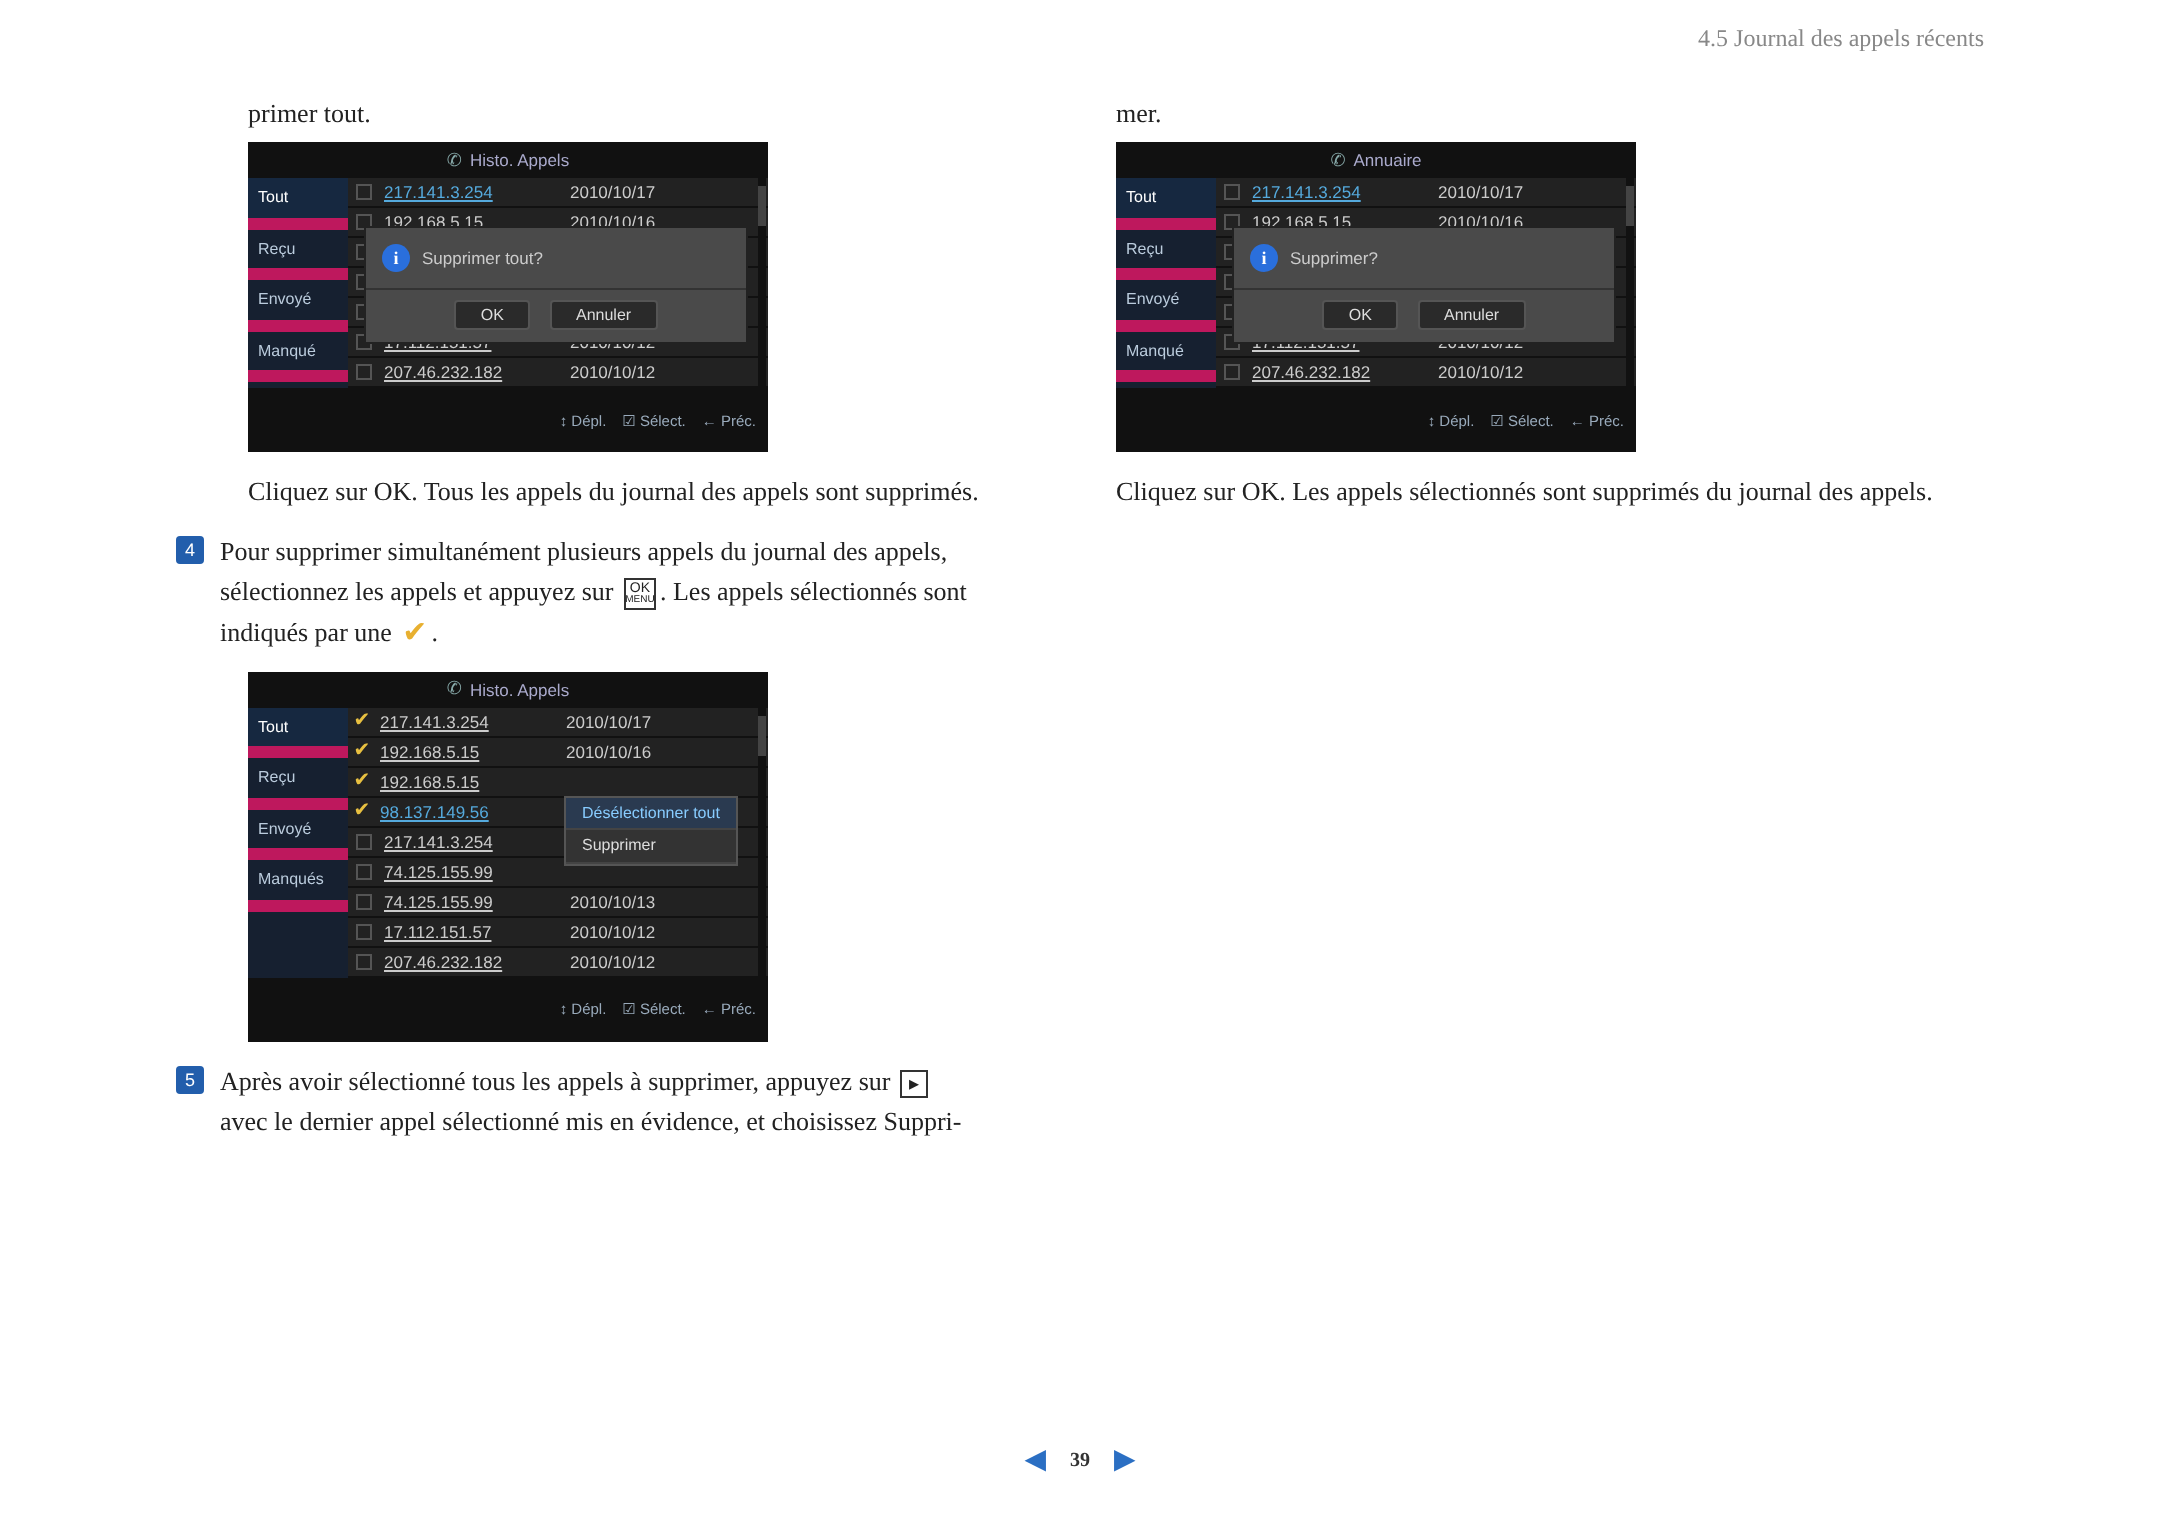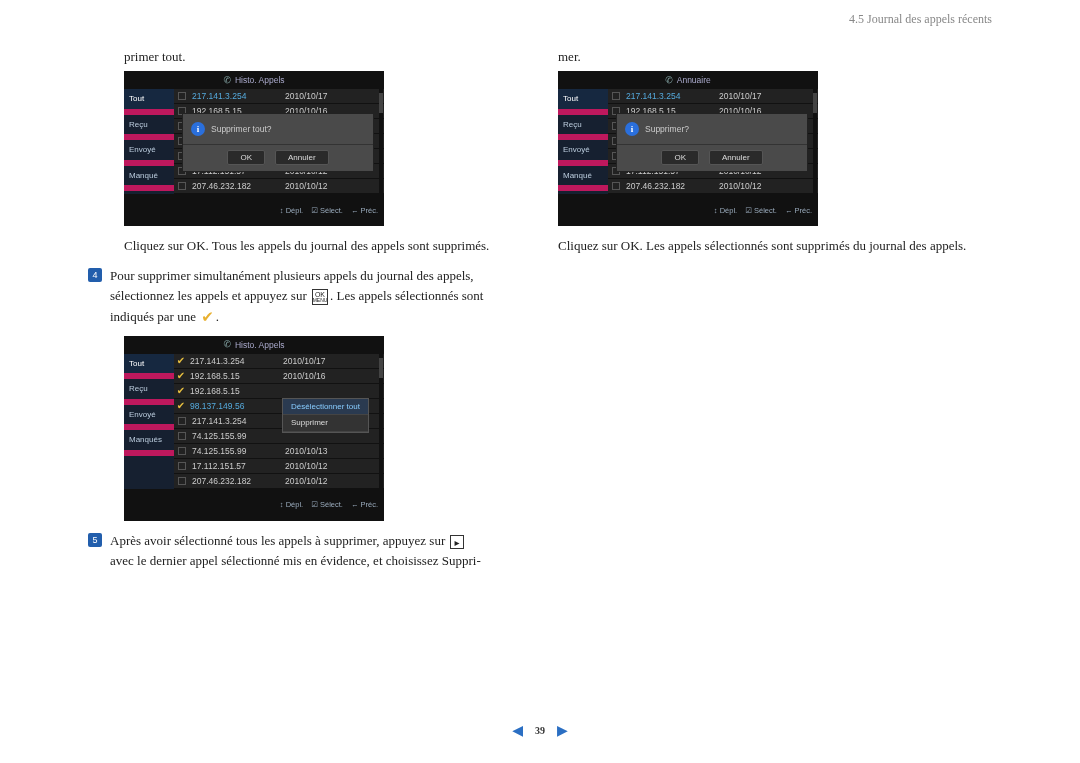--- a/index.html
+++ b/index.html
@@ -27,21 +27,21 @@
   .dev-top .title { color:#aac; font-size:8.5px; }
   .dev-top .icon-phone { color:#8aa; font-size:9px; }
   .dev-body { display:flex; }
   .dev-tabs { width:50px; background:#162030; display:flex; flex-direction:column; }
   .dev-tab { padding:5px 5px; color:#bcd; border-bottom:6px solid #be185d; font-size:8px; }
   .dev-tab.active { background:#162840; color:#fff; }
   .dev-table { flex:1; background:#222; }
   .dev-row { display:flex; align-items:center; height:15px; border-bottom:1px solid #111; }
   .dev-row .cb { width:14px; text-align:center; color:#888; font-size:7px; border:1px solid #555; height:8px; width:8px; margin:0 4px; display:inline-block; }
   .dev-row .ck { color:#e8c040; font-size:10px; width:14px; text-align:center; }
-  .dev-row .ip { width:95px; padding-left:2px; color:#ccc; }
+  .dev-row .ip { width:95px; padding-left:2px; color:#ccc;text-decoration:underline; }
   .dev-row .dt { width:70px; color:#ccc; }
   .dev-row.hi .ip { color:#5ad; }
   .dev-row.gap .ip, .dev-row.gap .dt { color:transparent; }
   .dev-foot { height:32px; background:#111; color:#aaa; font-size:7.5px; display:flex; justify-content:flex-end; align-items:center; gap:8px; padding-right:6px; }
   .dev-foot span { color:#9ab; }
   .dev-scroll { position:absolute; right:1px; top:18px; bottom:14px; width:4px; background:#111; }
   .dev-scroll .thumb { width:4px; background:#444; height:20px; margin-top:4px; }
 
   
   .dev-modal { position:absolute; left:58px; right:10px; top:42px; background:#4a4a4a;

